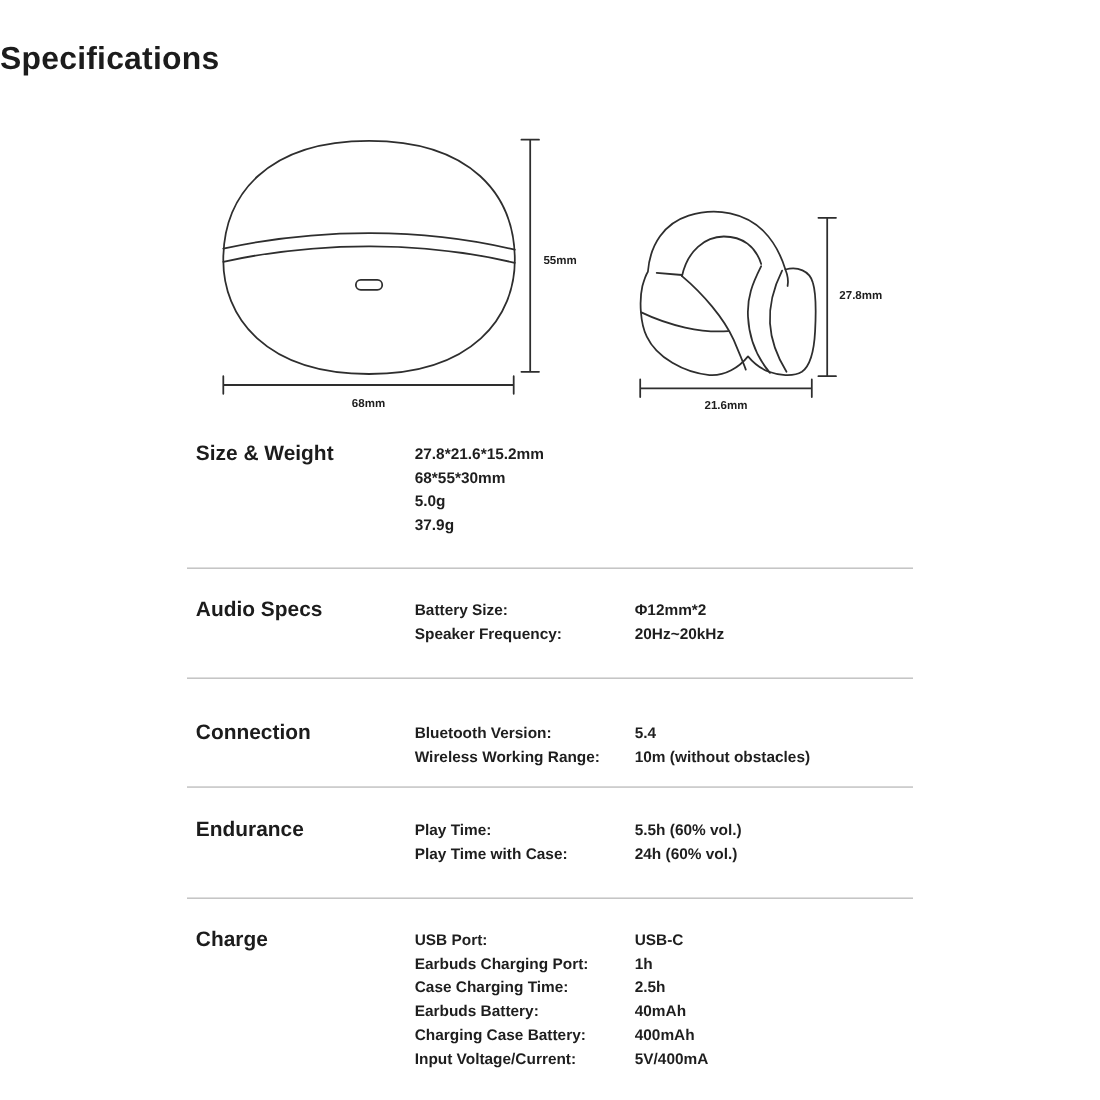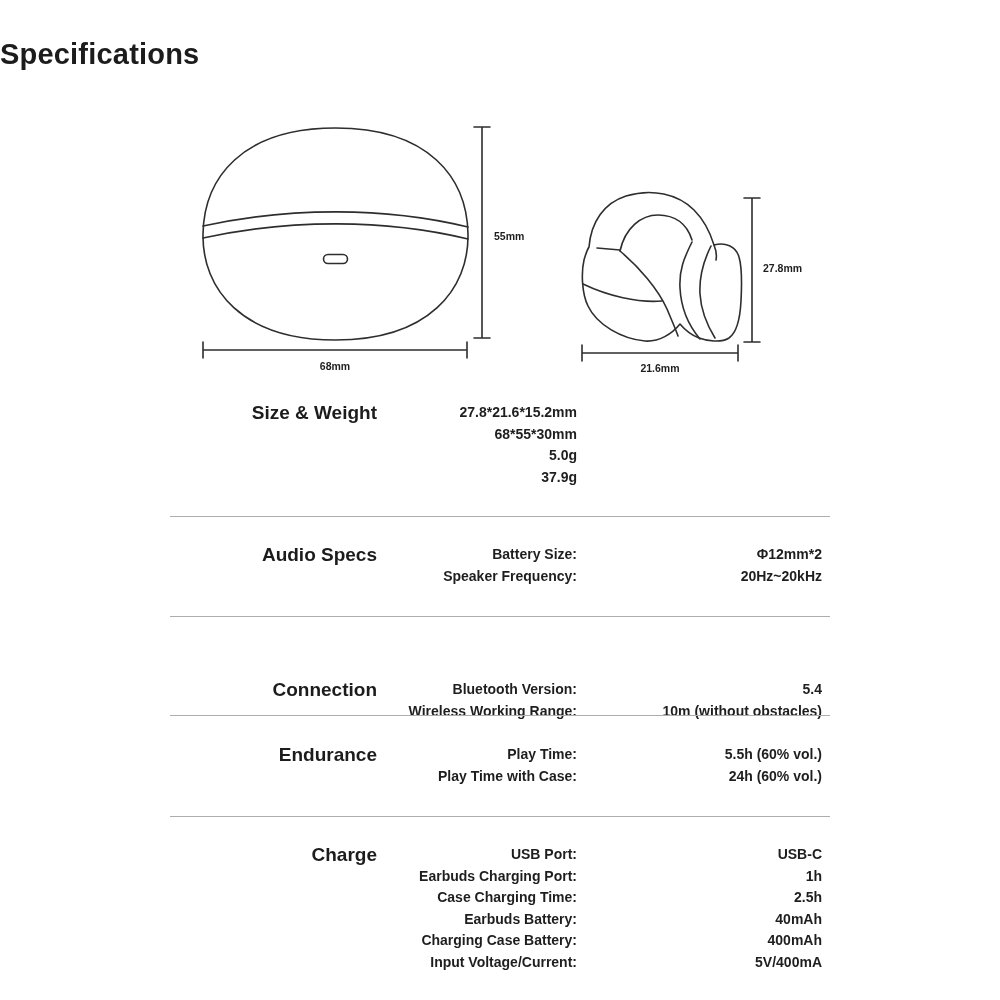--- a/index.html
+++ b/index.html
@@ -18,21 +18,21 @@
   .diagram-svg path, .diagram-svg rect {
     fill:none; stroke:#2e2e2e; stroke-width:1.6;
     stroke-linecap:round; stroke-linejoin:round;
   }
   .diagram-svg text.dim-label {
     fill:#1e1e1e; font-size:10.5px; font-weight:600;
     font-family:"Liberation Sans","DejaVu Sans",sans-serif; stroke:none;
   }
   .spec-section {
     position:absolute; left:178px; width:644px;
-    display:grid; grid-template-columns:199px 200px 1fr;text-align:right;
+    display:grid; grid-template-columns:199px 200px 1fr;
   }
   .sec-title {
     font-size:19px; font-weight:700; color:#1c1c1c; line-height:22px;
   }
   .rows { display:block; }
   .row { font-size:14px; font-weight:600; line-height:21.6px; color:#1e1e1e; }
   .divider {
     position:absolute; left:170px; width:660px; height:1px;
     background:#adadad;
   }
@@ -123,21 +123,21 @@
       <div class="row">Speaker Frequency:</div>
     </div>
     <div class="rows">
       <div class="row">Φ12mm*2</div>
       <div class="row">20Hz~20kHz</div>
     </div>
   </div>
 
   <div class="divider" style="top:616px"></div>
 
-  <div class="spec-section" style="top:679px">
+  <div class="spec-section" style="top:656px">
     <div class="sec-title">Connection</div>
     <div class="rows">
       <div class="row">Bluetooth Version:</div>
       <div class="row">Wireless Working Range:</div>
     </div>
     <div class="rows">
       <div class="row">5.4</div>
       <div class="row">10m (without obstacles)</div>
     </div>
   </div>

